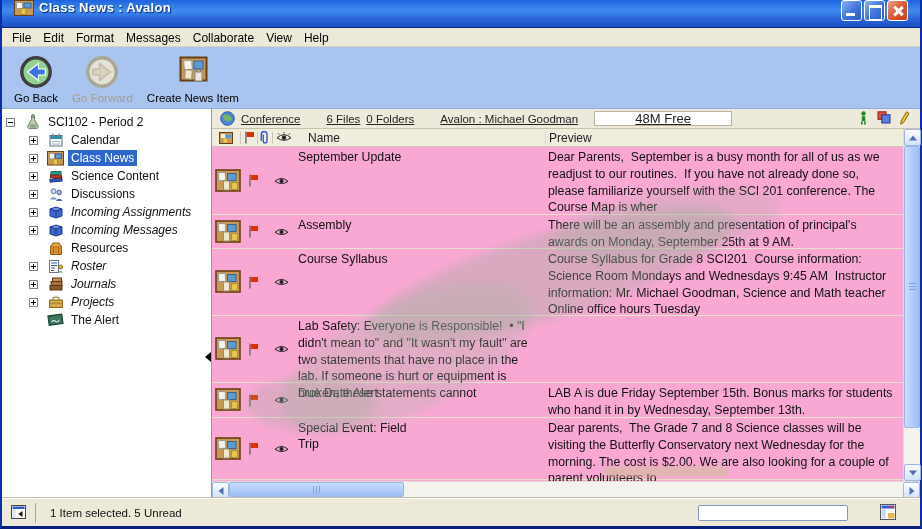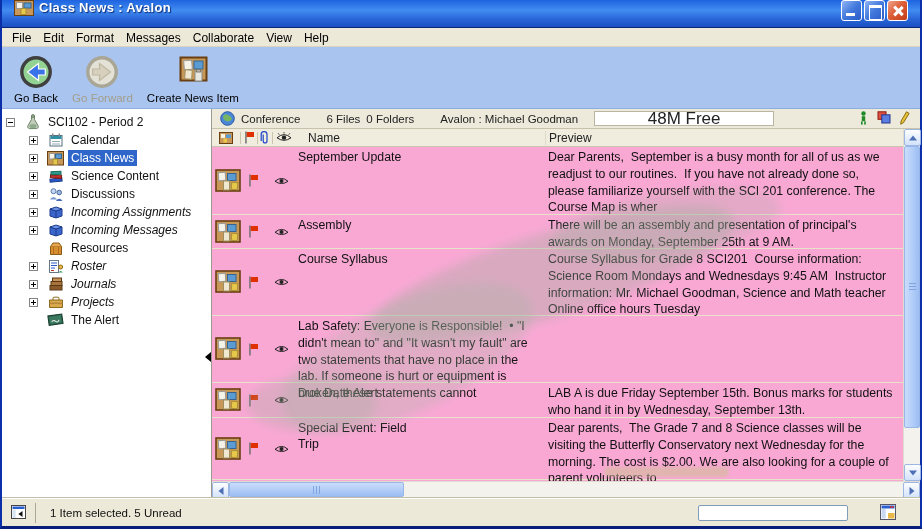--- a/index.html
+++ b/index.html
@@ -46,25 +46,25 @@
   .tree-row .expander.none{visibility:hidden;}
   .tree-row .ticon{width:17px;height:16px;flex:0 0 17px;margin-right:4px;display:inline-flex;align-items:center;justify-content:center;}
   .tree-row .tlabel{white-space:nowrap;padding:1px 3px;}
   .tree-row .tlabel.sel{background:#2E66C9;color:#fff;}
   .tree-row .tlabel.ital{font-style:italic;}
   .collapse-arrow{position:absolute;right:0px;top:243px;width:0;height:0;
     border-top:5px solid transparent;border-bottom:5px solid transparent;border-right:6px solid #000;}
   
   .panel{flex:1;display:flex;flex-direction:column;min-width:0;background:#FDFCF2;}
   .confbar{height:20px;flex:0 0 20px;background:#EDEADB;border-bottom:1px solid #C6C2AC;display:flex;align-items:center;
-    font-size:11.5px;color:#222;padding:0 10px 0 8px;gap:6px;}
+    font-size:11.5px;color:#222;padding:0 10px 0 8px;gap:6px;text-decoration:underline;}
   .confbar .cicon{display:inline-flex;}
   .confbar .gap{width:14px;}
-  .free-box{width:180px;height:15px;background:#FFFFFF;border:1px solid #B9B5A0;display:flex;align-items:center;
-    justify-content:center;font-size:17px;margin-left:10px;}
+  .free-box{width:138px;height:15px;background:#FFFFFF;border:1px solid #B9B5A0;display:flex;align-items:center;
+    justify-content:center;font-size:13px;margin-left:10px;}
   .conf-right{margin-left:auto;display:flex;align-items:center;gap:9px;}
   .body-wrap{flex:1;display:flex;min-height:0;}
   .content{flex:1;display:flex;flex-direction:column;min-width:0;}
   .colheader{height:18px;flex:0 0 18px;background:#F0EDDF;border-bottom:1px solid #C9C5B0;display:flex;align-items:center;
     font-size:12px;color:#222;}
   .hic{display:inline-flex;align-items:center;justify-content:center;}
   .hsep{width:1px;height:12px;background:#C9C5B0;}
   .hname{width:250px;padding-left:13px;}
   .hprev{flex:1;padding-left:3px;border-left:1px solid #DDDACA;}
   

